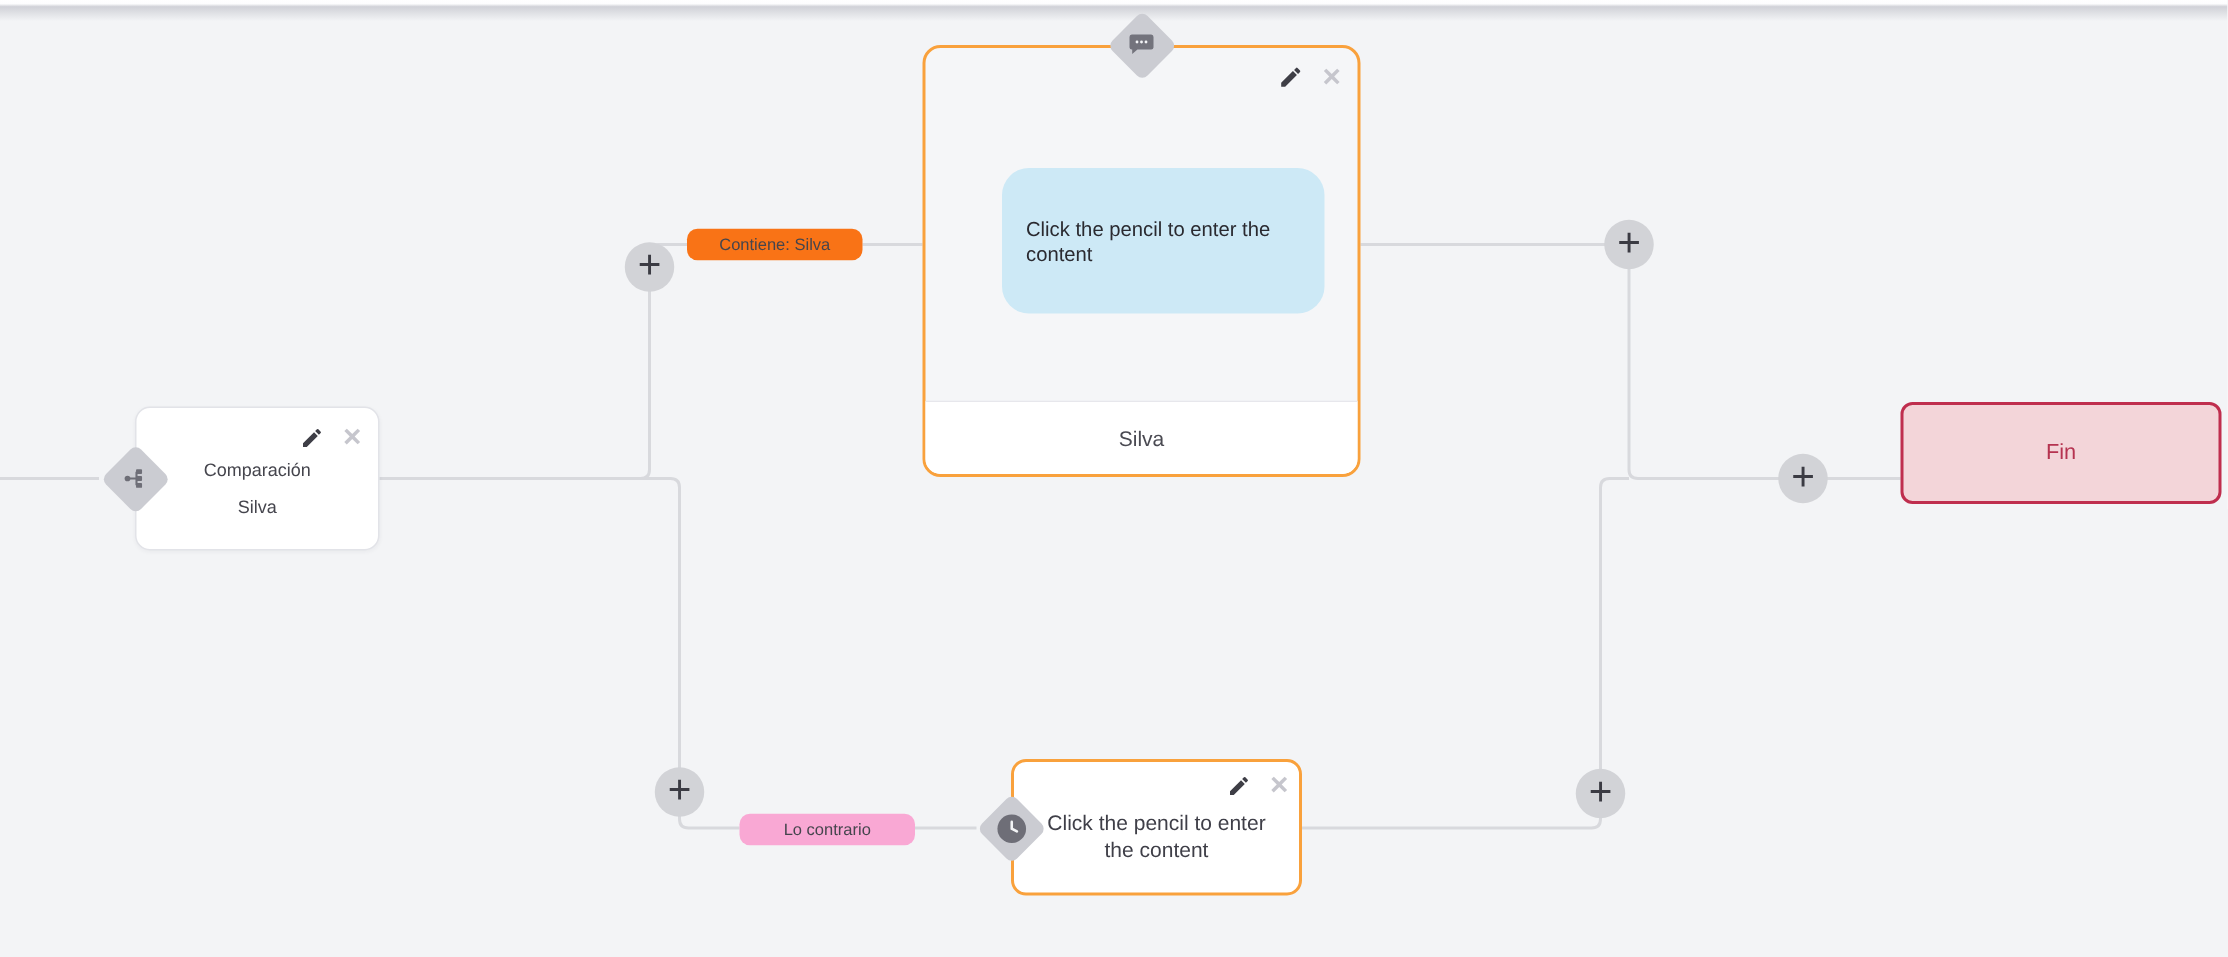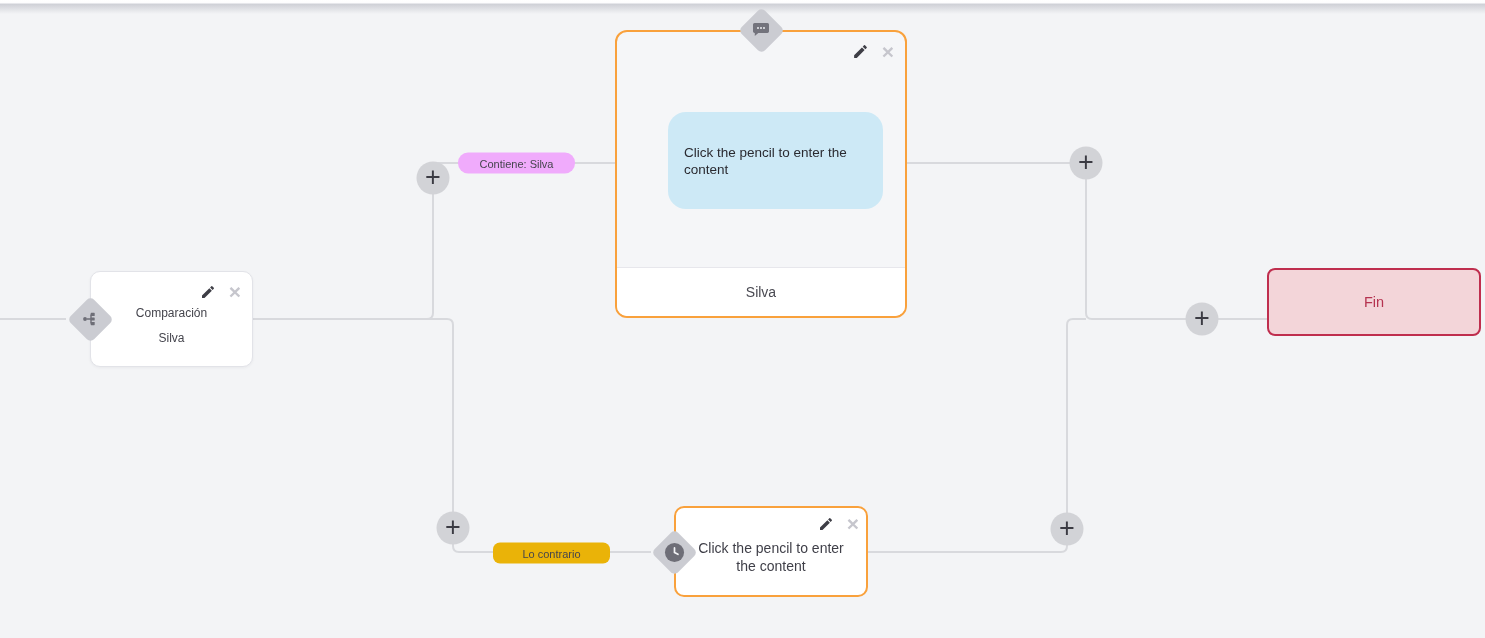--- a/index.html
+++ b/index.html
@@ -20,22 +20,22 @@
   .diamond-wrap{position:absolute;width:48px;height:48px;transform:translate(-50%,-50%);
     display:flex;align-items:center;justify-content:center;z-index:6;}
   .diamond-bg{position:absolute;width:33px;height:33px;background:#cbccd2;border-radius:5px;
     transform:rotate(45deg);}
   .diamond-icon{position:relative;z-index:1;display:flex;}
 
   
   .pill{position:absolute;height:21px;width:117px;box-sizing:border-box;border-radius:7px;
     display:flex;align-items:center;justify-content:center;font-size:11px;color:#45454d;
     transform:translateY(-50%);z-index:3;white-space:nowrap;}
-  .pill.gray{background:#f0abfc;border-radius:10px;}
-  .pill.white{background:#eab308;}
+  .pill.gray{background:#f97316;}
+  .pill.white{background:#f9a8d4;}
 
   
   .node{position:absolute;box-sizing:border-box;z-index:5;}
   .node-actions{position:absolute;top:9px;right:11px;display:flex;align-items:center;gap:13px;z-index:2;}
   .icon-btn{display:flex;align-items:center;justify-content:center;cursor:pointer;}
   .icon-btn svg{display:block;}
   .x-btn{color:#c6c6cd;font-size:21px;font-weight:700;line-height:1;cursor:pointer;}
 
   .compare-node{left:90px;top:271px;width:163px;height:96px;background:#ffffff;
     border:1.5px solid #e2e3e8;border-radius:10px;box-shadow:0 1px 3px rgba(40,40,60,.05);

